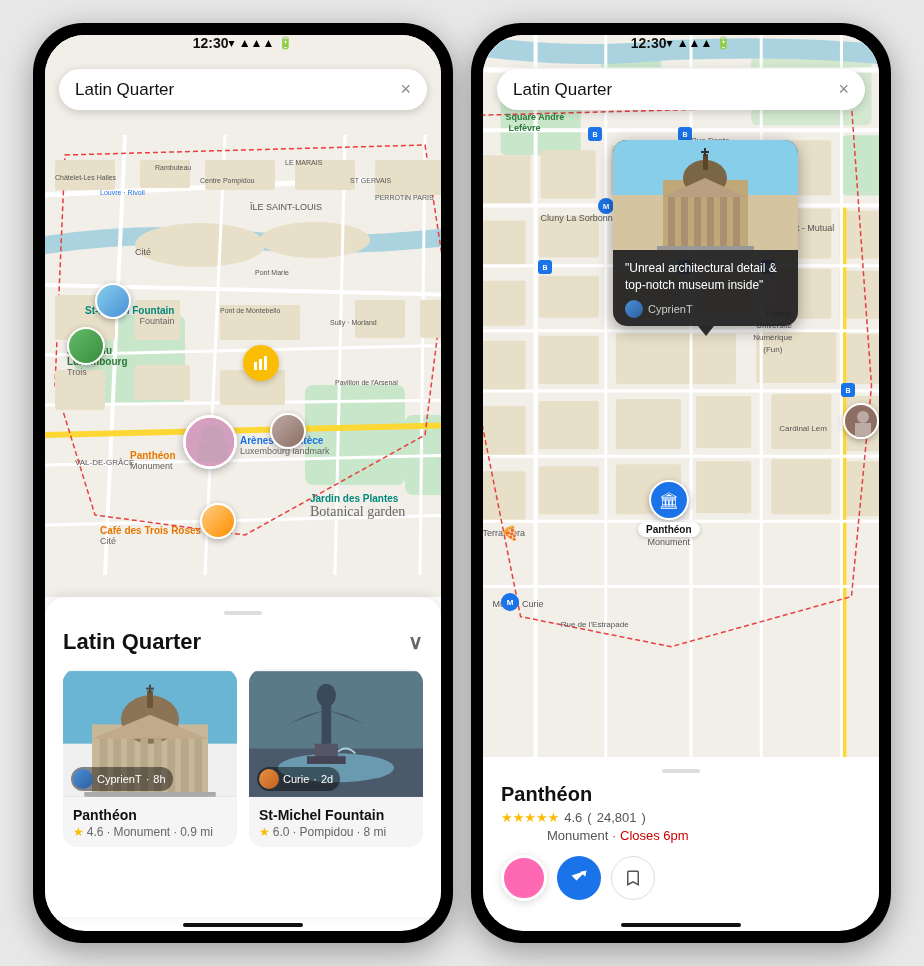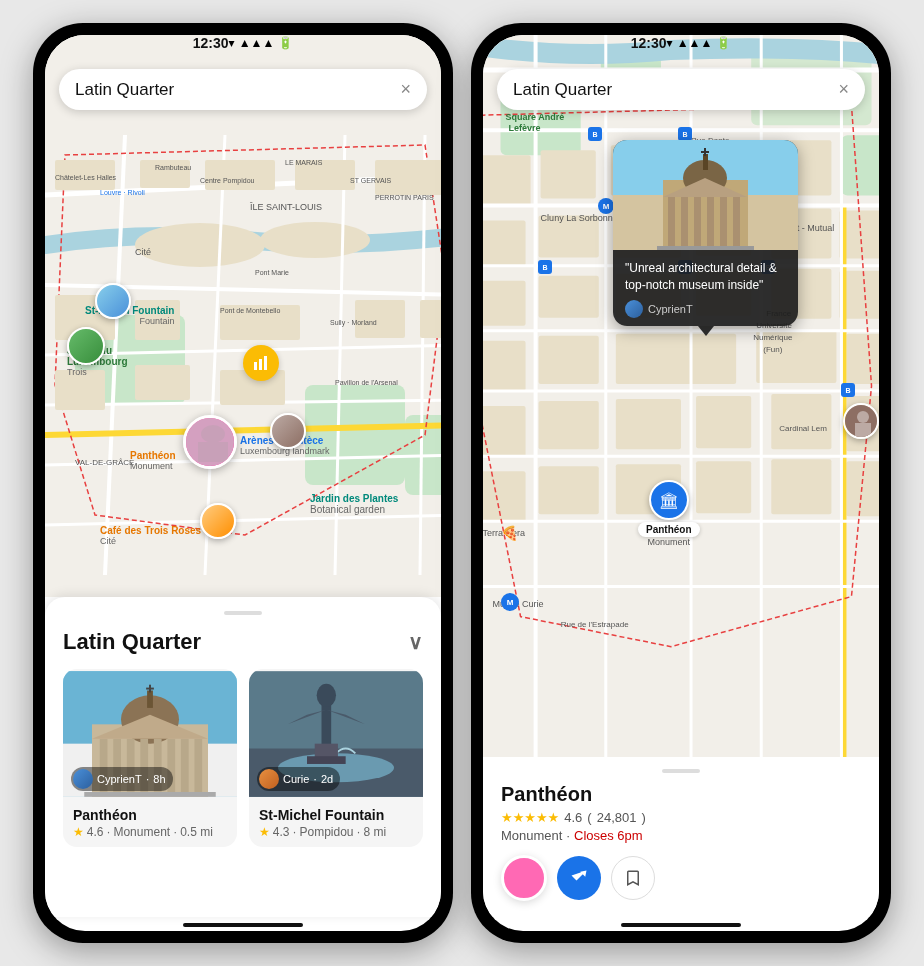--- a/index.html
+++ b/index.html
@@ -233,21 +233,21 @@
 
     .pant-rating {
       display: flex;
       align-items: center;
       gap: 5px;
       margin-bottom: 3px;
     }
     .pant-stars { color: #fbbc04; font-size: 13px; }
     .pant-count { font-size: 13px; color: #555; }
 
-    .pant-meta { font-size: 13px; color: #555; margin-bottom: 12px; }
+    .pant-meta { font-size: 13px; color: #555; margin-bottom: 12px; margin-left: 46px; }
     .pant-closes { color: #c00; font-weight: 500; }
 
     .pant-actions {
       display: flex;
       align-items: center;
       gap: 10px;
     }
 
     .action-btn {
       width: 44px;
@@ -373,21 +373,21 @@
           <div style="font-size:9px;color:#666;">Monument</div>
         </div>
 
         <div style="position:absolute;top:400px;left:195px;">
           <div style="font-size:10px;font-weight:700;color:#1a73e8;">Arènes de Lutèce</div>
           <div style="font-size:9px;color:#666;">Luxembourg landmark</div>
         </div>
 
         <div style="position:absolute;top:440px;left:265px;margin-top:18px;">
           <div style="font-size:10px;font-weight:700;color:#00897b;">Jardin des Plantes</div>
-          <div style="font-size:10px;color:#666;">Botanical garden</div>
+          <div style="font-size:14px;color:#666;font-family:Liberation Serif, serif;">Botanical garden</div>
         </div>
 
         <div style="position:absolute;top:490px;left:55px;">
           <div style="font-size:10px;font-weight:700;color:#e67700;">Café des Trois Roses</div>
           <div style="font-size:9px;color:#666;">Cité</div>
         </div>
 
         <div style="position:absolute;top:248px;left:50px;width:36px;height:36px;border-radius:50%;border:2px solid #fff;overflow:hidden;box-shadow:0 2px 6px rgba(0,0,0,0.3);background:linear-gradient(135deg,#87ceeb,#4a90d9);"></div>
 
         <div style="position:absolute;top:292px;left:22px;width:38px;height:38px;border-radius:50%;border:2px solid #fff;overflow:hidden;box-shadow:0 2px 6px rgba(0,0,0,0.3);background:linear-gradient(135deg,#66bb6a,#388e3c);"></div>
@@ -461,21 +461,21 @@
             </div>
           </div>
           <div class="card-info">
             <div class="card-name">Panthéon</div>
             <div class="card-meta">
               <span class="star-icon">★</span>
               <span>4.6</span>
               <span> · </span>
               <span>Monument</span>
               <span> · </span>
-              <span>0.5 mi</span>
+              <span>0.9 mi</span>
             </div>
           </div>
         </div>
 
         <div class="place-card">
           <div class="card-img-inner">
             <svg width="100%" height="130" viewBox="0 0 180 130">
               <rect width="180" height="130" fill="#5a7a8a"></rect>
               <rect y="80" width="180" height="50" fill="#4a5a6a"></rect>
 
@@ -496,21 +496,21 @@
               <div class="card-user-avatar" style="background:linear-gradient(135deg,#e89040,#c06020);"></div>
               <span class="card-user-name">Curie</span>
               <span class="card-time"> · </span>
               <span class="card-time">2d</span>
             </div>
           </div>
           <div class="card-info">
             <div class="card-name">St-Michel Fountain</div>
             <div class="card-meta">
               <span class="star-icon">★</span>
-              <span>4.3</span>
+              <span>6.0</span>
               <span> · </span>
               <span>Pompidou</span>
               <span> · </span>
               <span>8 mi</span>
             </div>
           </div>
         </div>
       </div>
     </div>
 

